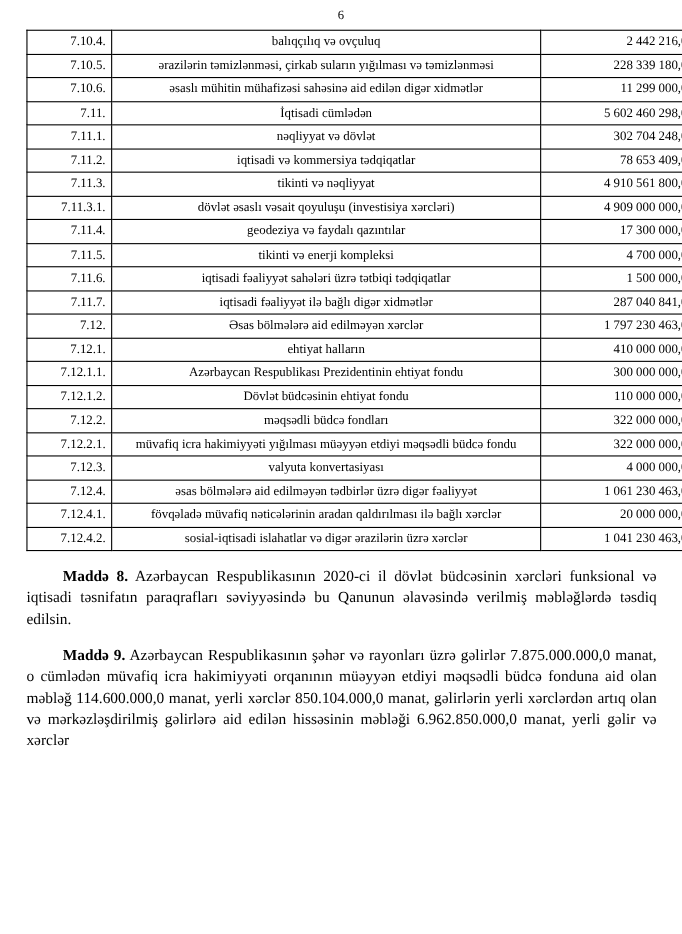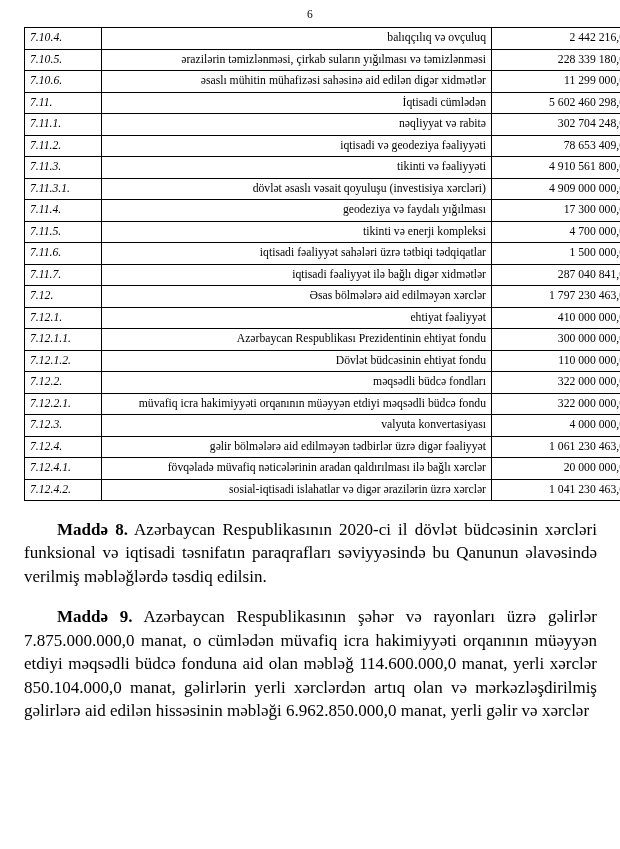--- a/index.html
+++ b/index.html
@@ -37,42 +37,41 @@
   table.budget td {
     border: 1px solid #000000;
     font-size: 11.7px;
     line-height: 1.24;
     padding: 3px 5px 3px 5px;
     vertical-align: middle;
     word-wrap: break-word;
   }
   td.code {
     width: 66px;
-    text-align: left;
+    text-align: right;
     white-space: nowrap;
     padding-left: 1px;
     padding-right: 1px;
-    font-style: italic;
   }
   td.name {
     width: 379px;
-    text-align: right;
+    text-align: center;
   }
   td.amount {
     width: 128px;
     text-align: right;
     white-space: nowrap;
     padding-right: 6px;
   }
   .paras {
     margin: 14px auto 0 auto;
     width: 573px;
   }
   .para {
-    font-size: 17px;
+    font-size: 14px;
     line-height: 1.38;
     text-align: justify;
     text-indent: 33px;
     margin-bottom: 13px;
   }
   .para b {
     font-weight: bold;
   }
 </style>
 </head>
@@ -99,41 +98,41 @@
         <td class="name">əsaslı mühitin mühafizəsi sahəsinə aid edilən digər xidmətlər</td>
         <td class="amount">11 299 000,0</td>
       </tr>
       <tr>
         <td class="code">7.11.</td>
         <td class="name">İqtisadi cümlədən</td>
         <td class="amount">5 602 460 298,0</td>
       </tr>
       <tr>
         <td class="code">7.11.1.</td>
-        <td class="name">nəqliyyat və rabitə</td>
+        <td class="name">nəqliyyat və dövlət</td>
         <td class="amount">302 704 248,0</td>
       </tr>
       <tr>
         <td class="code">7.11.2.</td>
-        <td class="name">iqtisadi və geodeziya fəaliyyəti</td>
+        <td class="name">iqtisadi və kommersiya tədqiqatlar</td>
         <td class="amount">78 653 409,0</td>
       </tr>
       <tr>
         <td class="code">7.11.3.</td>
-        <td class="name">tikinti və fəaliyyəti</td>
+        <td class="name">tikinti və nəqliyyat</td>
         <td class="amount">4 910 561 800,0</td>
       </tr>
       <tr>
         <td class="code">7.11.3.1.</td>
         <td class="name">dövlət əsaslı vəsait qoyuluşu (investisiya xərcləri)</td>
         <td class="amount">4 909 000 000,0</td>
       </tr>
       <tr>
         <td class="code">7.11.4.</td>
-        <td class="name">geodeziya və faydalı yığılması</td>
+        <td class="name">geodeziya və faydalı qazıntılar</td>
         <td class="amount">17 300 000,0</td>
       </tr>
       <tr>
         <td class="code">7.11.5.</td>
         <td class="name">tikinti və enerji kompleksi</td>
         <td class="amount">4 700 000,0</td>
       </tr>
       <tr>
         <td class="code">7.11.6.</td>
         <td class="name">iqtisadi fəaliyyət sahələri üzrə tətbiqi tədqiqatlar</td>
@@ -144,51 +143,51 @@
         <td class="name">iqtisadi fəaliyyət ilə bağlı digər xidmətlər</td>
         <td class="amount">287 040 841,0</td>
       </tr>
       <tr>
         <td class="code">7.12.</td>
         <td class="name">Əsas bölmələrə aid edilməyən xərclər</td>
         <td class="amount">1 797 230 463,0</td>
       </tr>
       <tr>
         <td class="code">7.12.1.</td>
-        <td class="name">ehtiyat fəaliyyət</td>
+        <td class="name">ehtiyat halların</td>
         <td class="amount">410 000 000,0</td>
       </tr>
       <tr>
         <td class="code">7.12.1.1.</td>
         <td class="name">Azərbaycan Respublikası Prezidentinin ehtiyat fondu</td>
         <td class="amount">300 000 000,0</td>
       </tr>
       <tr>
         <td class="code">7.12.1.2.</td>
         <td class="name">Dövlət büdcəsinin ehtiyat fondu</td>
         <td class="amount">110 000 000,0</td>
       </tr>
       <tr>
         <td class="code">7.12.2.</td>
         <td class="name">məqsədli büdcə fondları</td>
         <td class="amount">322 000 000,0</td>
       </tr>
       <tr>
         <td class="code">7.12.2.1.</td>
-        <td class="name">müvafiq icra hakimiyyəti orqanının müəyyən etdiyi məqsədli büdcə fondu</td>
+        <td class="name">müvafiq icra hakimiyyəti yığılması müəyyən etdiyi məqsədli büdcə fondu</td>
         <td class="amount">322 000 000,0</td>
       </tr>
       <tr>
         <td class="code">7.12.3.</td>
         <td class="name">valyuta konvertasiyası</td>
         <td class="amount">4 000 000,0</td>
       </tr>
       <tr>
         <td class="code">7.12.4.</td>
-        <td class="name">gəlir bölmələrə aid edilməyən tədbirlər üzrə digər fəaliyyət</td>
+        <td class="name">əsas bölmələrə aid edilməyən tədbirlər üzrə digər fəaliyyət</td>
         <td class="amount">1 061 230 463,0</td>
       </tr>
       <tr>
         <td class="code">7.12.4.1.</td>
         <td class="name">fövqəladə müvafiq nəticələrinin aradan qaldırılması ilə bağlı xərclər</td>
         <td class="amount">20 000 000,0</td>
       </tr>
       <tr>
         <td class="code">7.12.4.2.</td>
         <td class="name">sosial-iqtisadi islahatlar və digər ərazilərin üzrə xərclər</td>

